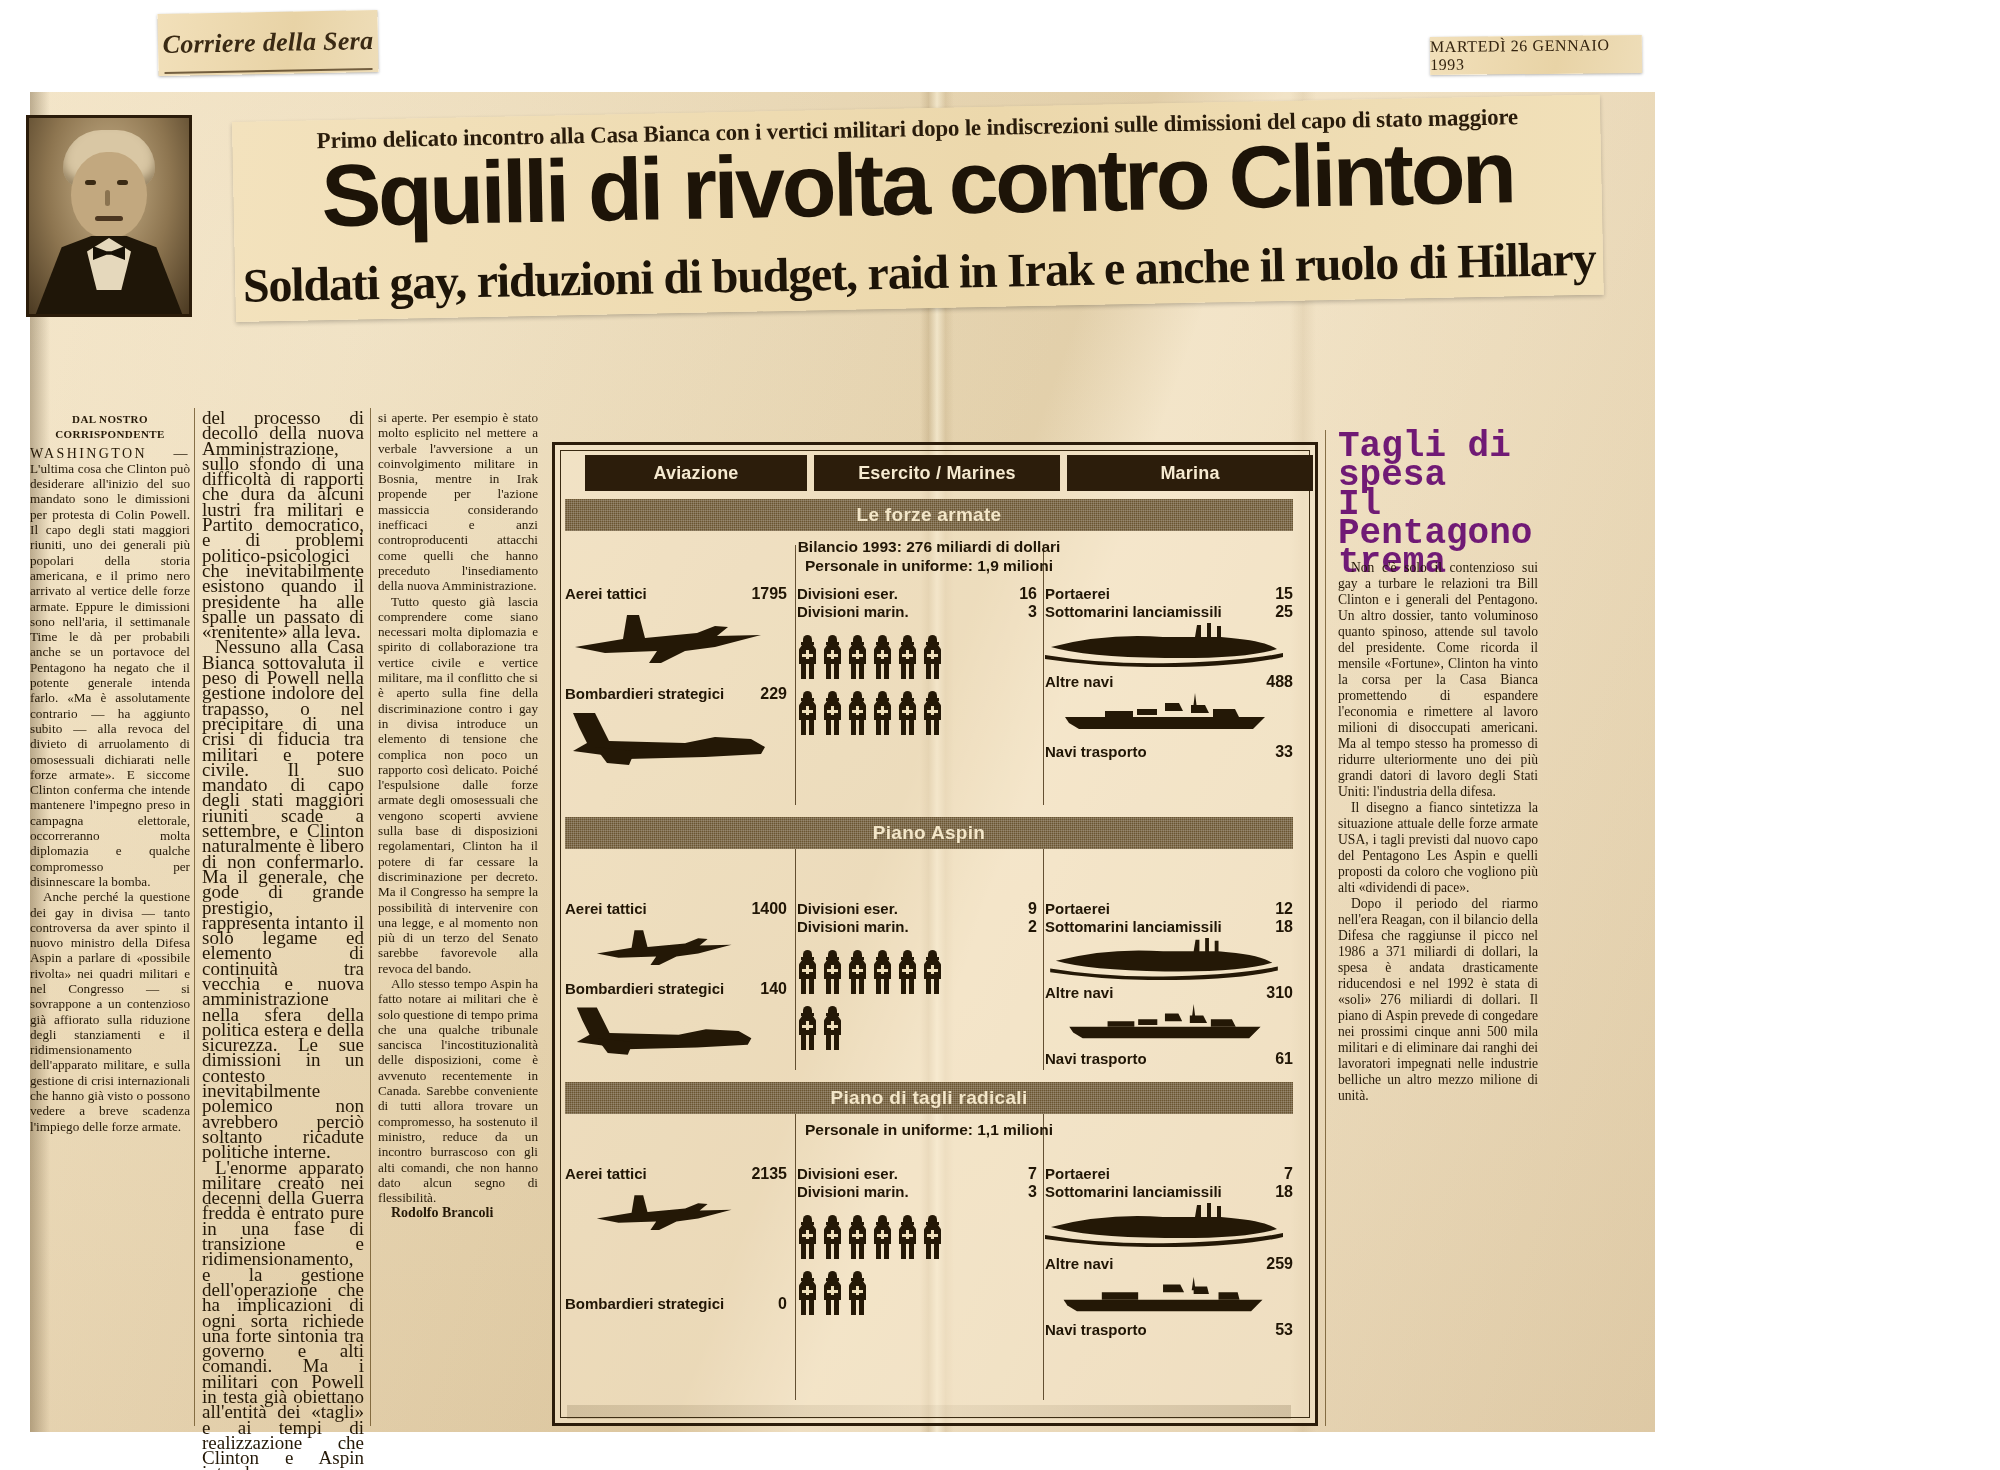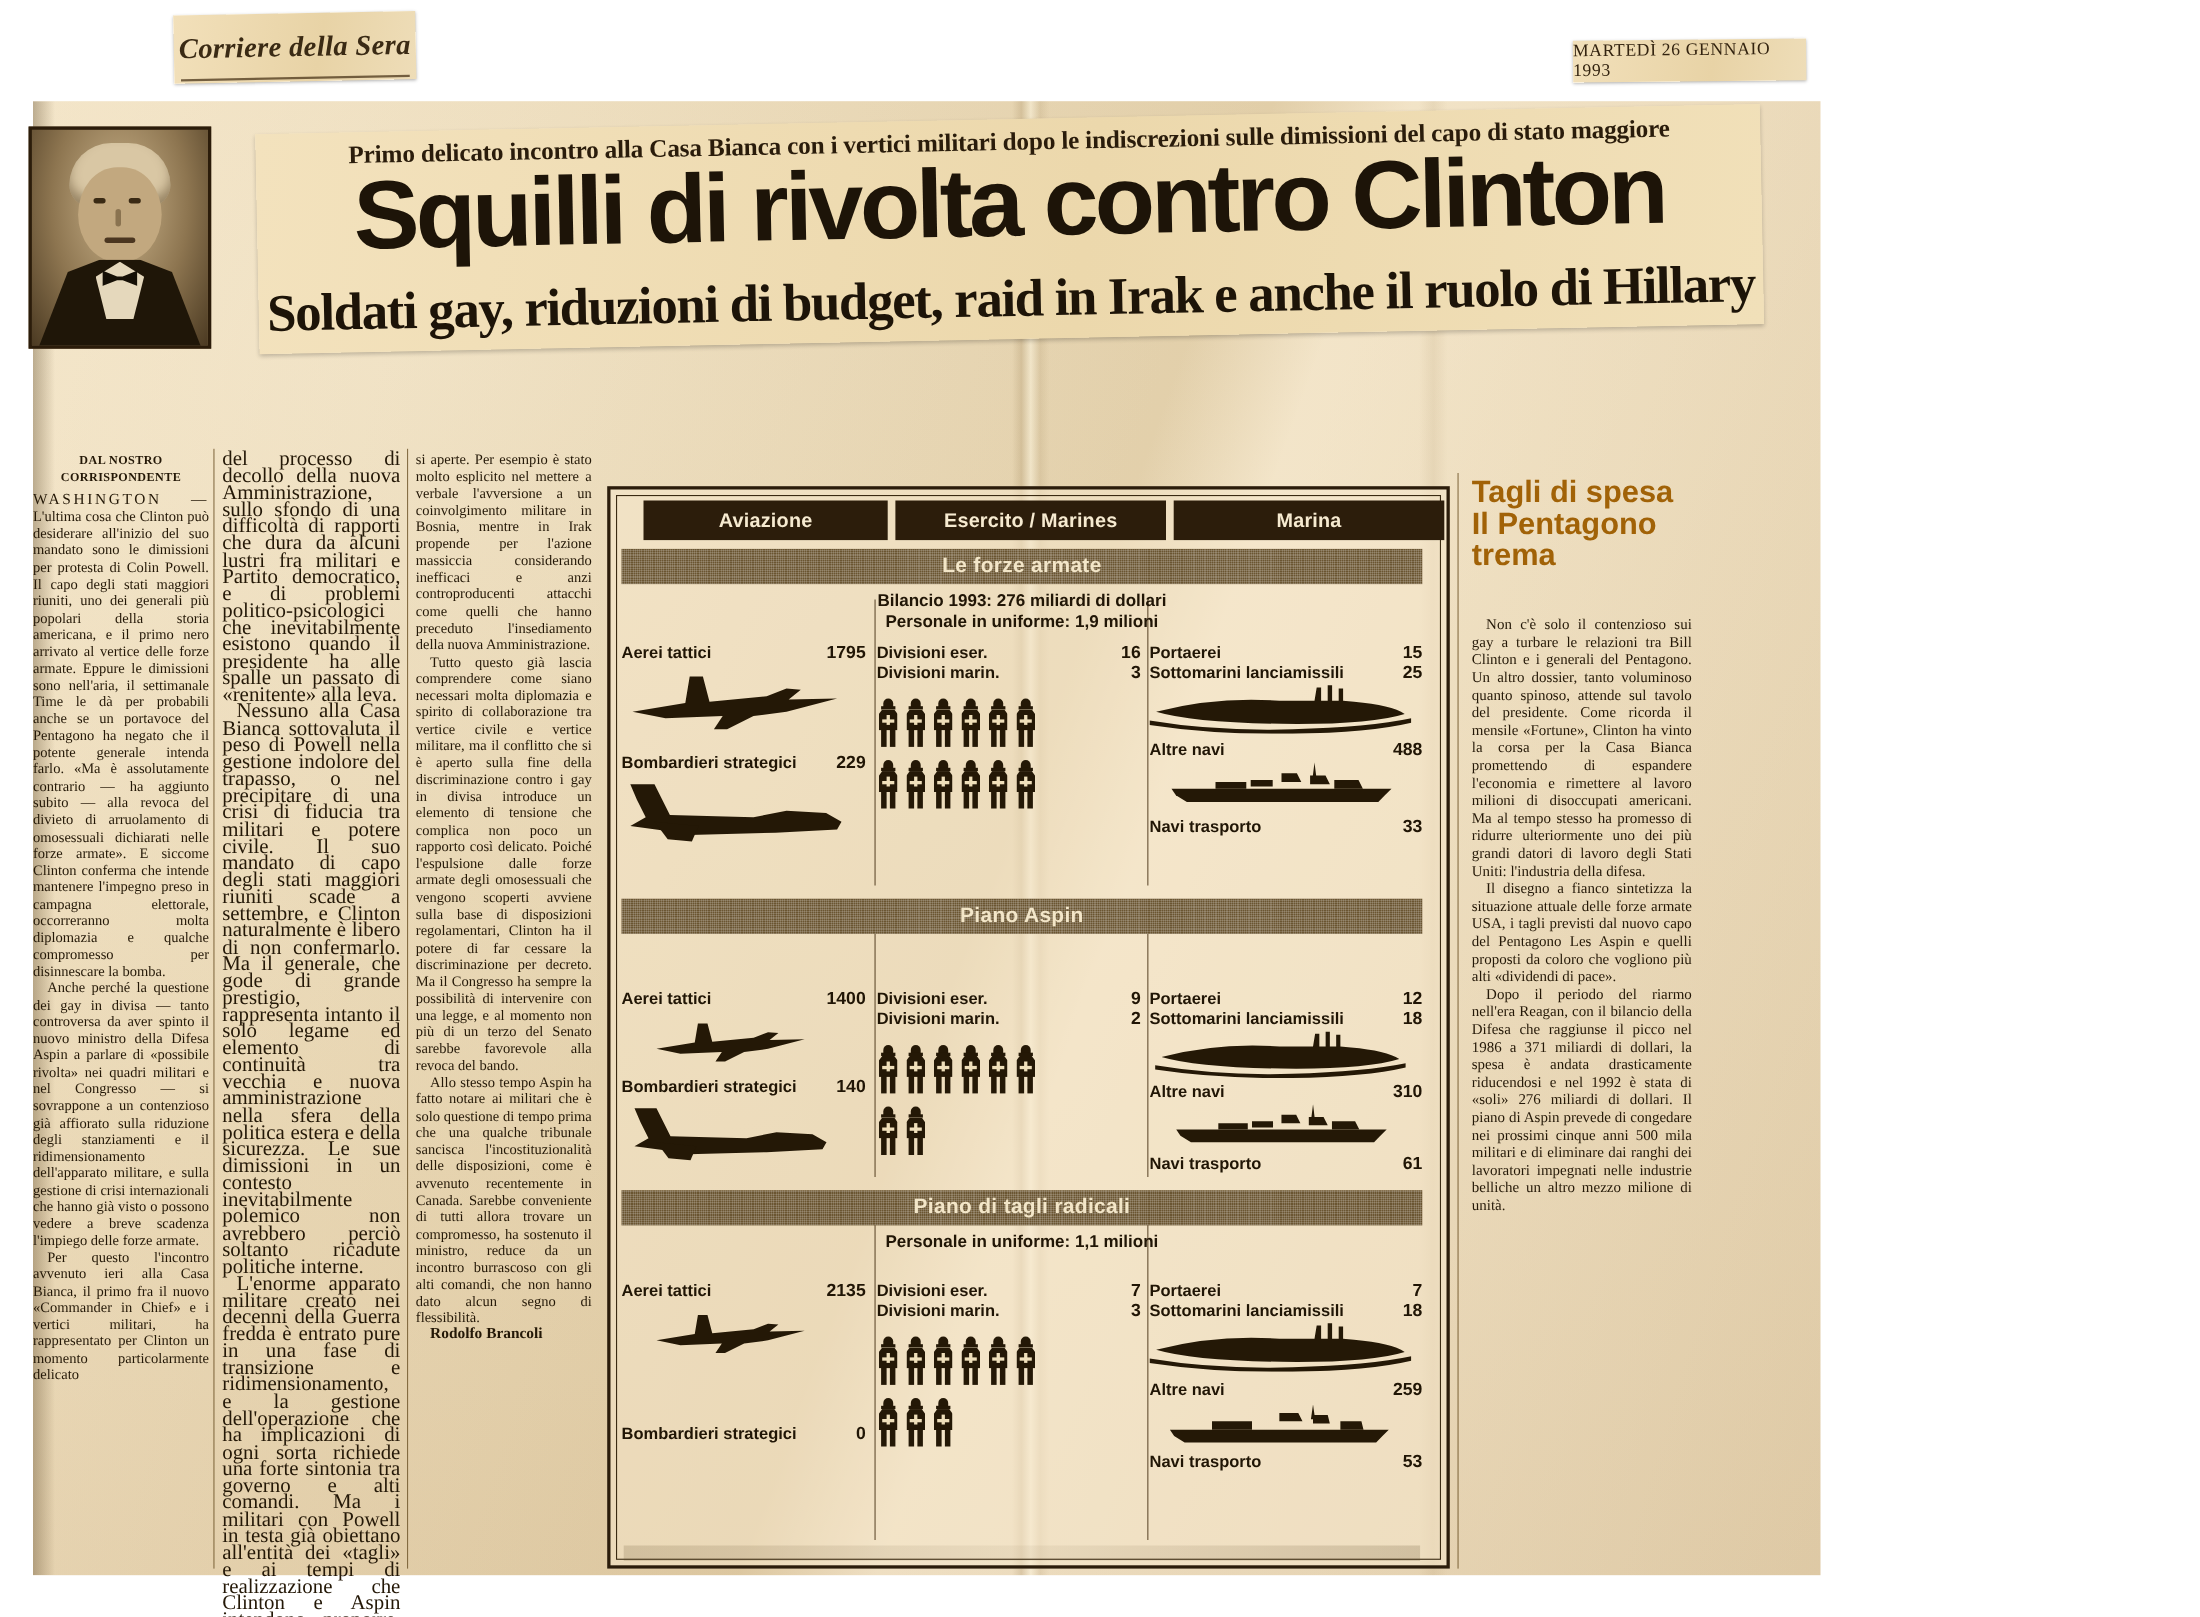--- a/index.html
+++ b/index.html
@@ -87,22 +87,22 @@
      letter-spacing:.4px;text-align:center;text-indent:0;margin-bottom:3px;}
   .dateline{font-family:"Liberation Serif",serif;letter-spacing:2.4px;font-size:14px;}
   .byline{text-align:left;font-weight:700;font-size:14px;text-indent:0;margin-top:6px;}
   .vrule{position:absolute;width:1px;background:#6b5227;opacity:.8;}
   #vr1{left:194px;top:408px;height:1018px;}
   #vr2{left:370px;top:408px;height:1018px;}
   #vr3{left:1325px;top:430px;height:996px;}
 
   
   #rightHead{position:absolute;left:1338px;top:432px;width:210px;
-     font-family:Liberation Sans, sans-serif;font-weight:700;font-size:28px;
-     line-height:29px;color:#a16207;}
+     font-family:Liberation Mono, monospace;font-weight:700;font-size:36px;
+     line-height:29px;color:#701a75;}
 
   
   #info{position:absolute;left:552px;top:442px;width:760px;height:978px;
         border:3px solid #2b1c0a;background:rgba(246,232,204,.55);}
   #info .inner{position:absolute;inset:5px;border:1px solid #3a2a12;}
 
   .hdrrow{position:absolute;left:10px;top:10px;width:728px;height:36px;display:flex;gap:7px;margin-left:20px;}
   .hdrcell{background:#2c1d0b;color:#f6ead0;display:flex;align-items:center;justify-content:center;
      font-family:"Liberation Sans",sans-serif;font-weight:700;font-size:18px;letter-spacing:.2px;}
   .hdrcell.c1{width:222px;} .hdrcell.c2{width:246px;} .hdrcell.c3{width:246px;}
@@ -194,21 +194,20 @@
 
 <div class="vrule" id="vr1"></div>
 <div class="vrule" id="vr2"></div>
 <div class="vrule" id="vr3"></div>
 
 <div class="col" id="colA">
   <div class="srcline">DAL NOSTRO CORRISPONDENTE</div>
   <p class="noind"><span class="dateline">WASHINGTON —</span>
      <span>L'ultima cosa che Clinton può desiderare all'inizio del suo mandato sono le dimissioni per protesta di Colin Powell. Il capo degli stati maggiori riuniti, uno dei generali più popolari della storia americana, e il primo nero arrivato al vertice delle forze armate. Eppure le dimissioni sono nell'aria, il settimanale Time le dà per probabili anche se un portavoce del Pentagono ha negato che il potente generale intenda farlo. «Ma è assolutamente contrario — ha aggiunto subito — alla revoca del divieto di arruolamento di omosessuali dichiarati nelle forze armate». E siccome Clinton conferma che intende mantenere l'impegno preso in campagna elettorale, occorreranno molta diplomazia e qualche compromesso per disinnescare la bomba.</span></p>
   <p>Anche perché la questione dei gay in divisa — tanto controversa da aver spinto il nuovo ministro della Difesa Aspin a parlare di «possibile rivolta» nei quadri militari e nel Congresso — si sovrappone a un contenzioso già affiorato sulla riduzione degli stanziamenti e il ridimensionamento dell'apparato militare, e sulla gestione di crisi internazionali che hanno già visto o possono vedere a breve scadenza l'impiego delle forze armate.</p>
-  <p>Per questo l'incontro avvenuto ieri alla Casa Bianca, il primo fra il nuovo «Commander in Chief» e i vertici militari, ha rappresentato per Clinton un momento particolarmente delicato</p>
 </div>
 
 <div class="col" id="colB">
   <p class="noind">del processo di decollo della nuova Amministrazione, sullo sfondo di una difficoltà di rapporti che dura da alcuni lustri fra militari e Partito democratico, e di problemi politico-psicologici che inevitabilmente esistono quando il presidente ha alle spalle un passato di «renitente» alla leva.</p>
   <p>Nessuno alla Casa Bianca sottovaluta il peso di Powell nella gestione indolore del trapasso, o nel precipitare di una crisi di fiducia tra militari e potere civile. Il suo mandato di capo degli stati maggiori riuniti scade a settembre, e Clinton naturalmente è libero di non confermarlo. Ma il generale, che gode di grande prestigio, rappresenta intanto il solo legame ed elemento di continuità tra vecchia e nuova amministrazione nella sfera della politica estera e della sicurezza. Le sue dimissioni in un contesto inevitabilmente polemico non avrebbero perciò soltanto ricadute politiche interne.</p>
   <p>L'enorme apparato militare creato nei decenni della Guerra fredda è entrato pure in una fase di transizione e ridimensionamento, e la gestione dell'operazione che ha implicazioni di ogni sorta richiede una forte sintonia tra governo e alti comandi. Ma i militari con Powell in testa già obiettano all'entità dei «tagli» e ai tempi di realizzazione che Clinton e Aspin intendono proporre, anche per ridurre il deficit del bilancio federale. Powell, che interpreta gli orientamenti dei suoi colleghi, ha infine idee precise sull'impiego della forza nelle cri-</p>
 </div>
 
 <div class="col" id="colC">
   <p class="noind">si aperte. Per esempio è stato molto esplicito nel mettere a verbale l'avversione a un coinvolgimento militare in Bosnia, mentre in Irak propende per l'azione massiccia considerando inefficaci e anzi controproducenti attacchi come quelli che hanno preceduto l'insediamento della nuova Amministrazione.</p>

